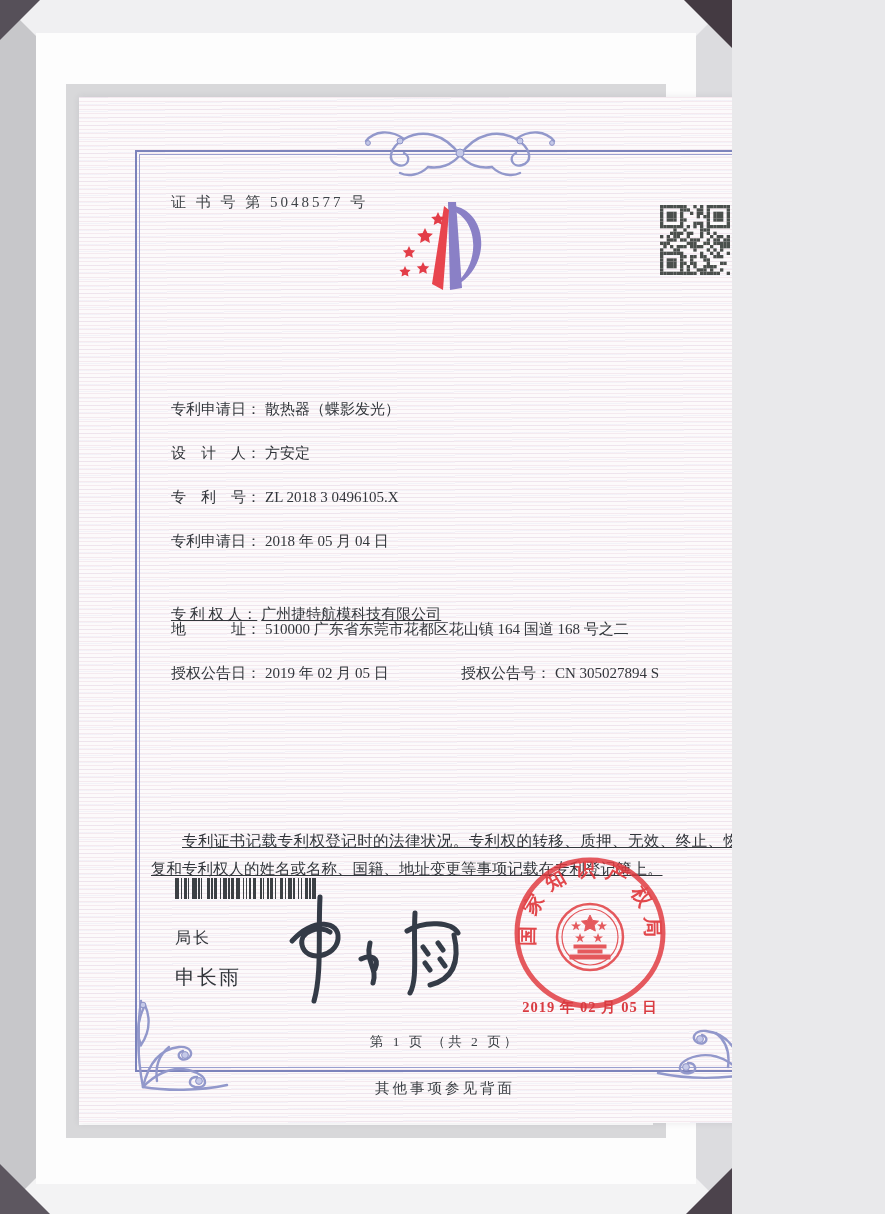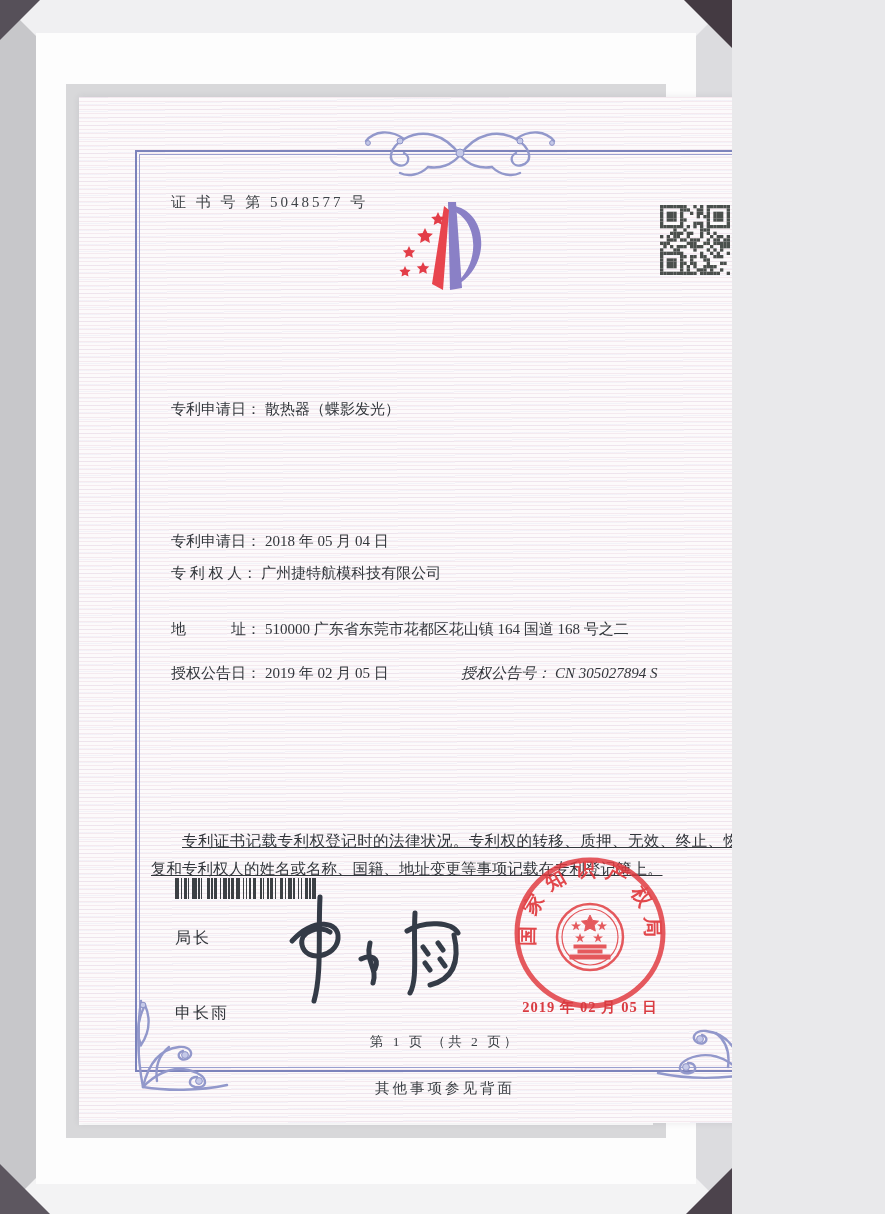--- a/index.html
+++ b/index.html
@@ -25,27 +25,27 @@
     border:2px solid #7c83bb;}
   .inner-border:after{content:"";position:absolute;inset:2px;border:1px solid #9ba0cf;}
   .ornament{position:absolute;pointer-events:none;}
   
   .certno{position:absolute;left:92px;top:96px;font-size:15px;letter-spacing:3px;color:#3f4347;}
   .title{position:absolute;left:0;right:0;top:206px;text-align:center;font-size:34px;font-weight:600;
     color:#414847;letter-spacing:11px;}
   .frow{position:absolute;left:92px;right:50px;font-size:15px;color:#32363b;white-space:nowrap;}
   .frow .lab{color:#32363b;}
   .frow .val{margin-left:4px;}
-  .frow .second{position:absolute;left:290px;top:0;font-style:italic;}
+  .frow .second{position:absolute;left:290px;top:0;}
   .para{position:absolute;left:72px;width:588px;font-size:15.5px;line-height:28px;color:#32363b;
     text-align:justify;text-indent:2em;}
   .barcode{position:absolute;left:96px;top:781px;width:182px;height:21px;overflow:hidden;white-space:nowrap;font-size:0;}
   .barcode i{display:inline-block;height:21px;vertical-align:top;}
   .sig-title{position:absolute;left:96px;top:831px;font-size:16px;color:#33373c;letter-spacing:2px;}
-  .sig-name{position:absolute;left:96px;top:906px;font-size:16px;color:#33373c;letter-spacing:2px;}
+  .sig-name{position:absolute;left:96px;top:867px;font-size:20px;color:#33373c;letter-spacing:2px;}
   .signature-svg{position:absolute;left:183px;top:788px;}
   .seal-svg{position:absolute;left:431px;top:756px;opacity:0.92;}
   .seal-date{position:absolute;left:421px;top:901px;width:180px;text-align:center;font-size:14.5px;
     font-weight:700;color:#d93b41;letter-spacing:1px;}
   .page-footer{position:absolute;left:56px;width:620px;top:936px;text-align:center;font-size:13.5px;
     letter-spacing:3px;color:#3c4045;}
   .back-note{position:absolute;left:56px;width:620px;top:982px;text-align:center;font-size:14.5px;
     letter-spacing:3px;color:#3c4045;}
   .logo-svg{position:absolute;left:306px;top:103px;}
   .qr{position:absolute;left:581px;top:108px;width:70px;height:70px;}
@@ -364,24 +364,30 @@
         <rect x="50.00" y="66.67" width="3.33" height="3.33" fill="#4a4f4c"></rect>
         <rect x="53.33" y="66.67" width="3.33" height="3.33" fill="#4a4f4c"></rect>
         <rect x="56.67" y="66.67" width="3.33" height="3.33" fill="#4a4f4c"></rect>
         <rect x="66.67" y="66.67" width="3.33" height="3.33" fill="#4a4f4c"></rect>
       </svg>
 
 
     <div class="frow" style="top:303px;">
       <span class="lab">专利申请日：</span><span class="val">散热器（蝶影发光）</span>
     </div>
+    <div class="frow" style="top:347px;">
+      <span class="lab">设　计　人：</span><span class="val">方安定</span>
+    </div>
+    <div class="frow" style="top:391px;">
+      <span class="lab">专　利　号：</span><span class="val">ZL 2018 3 0496105.X</span>
+    </div>
     <div class="frow" style="top:435px;">
       <span class="lab">专利申请日：</span><span class="val">2018 年 05 月 04 日</span>
     </div>
-    <div class="frow" style="top:467px;">
+    <div class="frow" style="top:508px;text-decoration:underline;">
       <span class="lab">专 利 权 人：</span><span class="val">广州捷特航模科技有限公司</span>
     </div>
     <div class="frow" style="top:523px;">
       <span class="lab">地　　　址：</span><span class="val">510000 广东省东莞市花都区花山镇 164 国道 168 号之二</span>
     </div>
     <div class="frow" style="top:567px;">
       <span class="lab">授权公告日：</span><span class="val">2019 年 02 月 05 日</span>
       <span class="second"><span class="lab">授权公告号：</span><span class="val">CN 305027894 S</span></span>
     </div>
 

